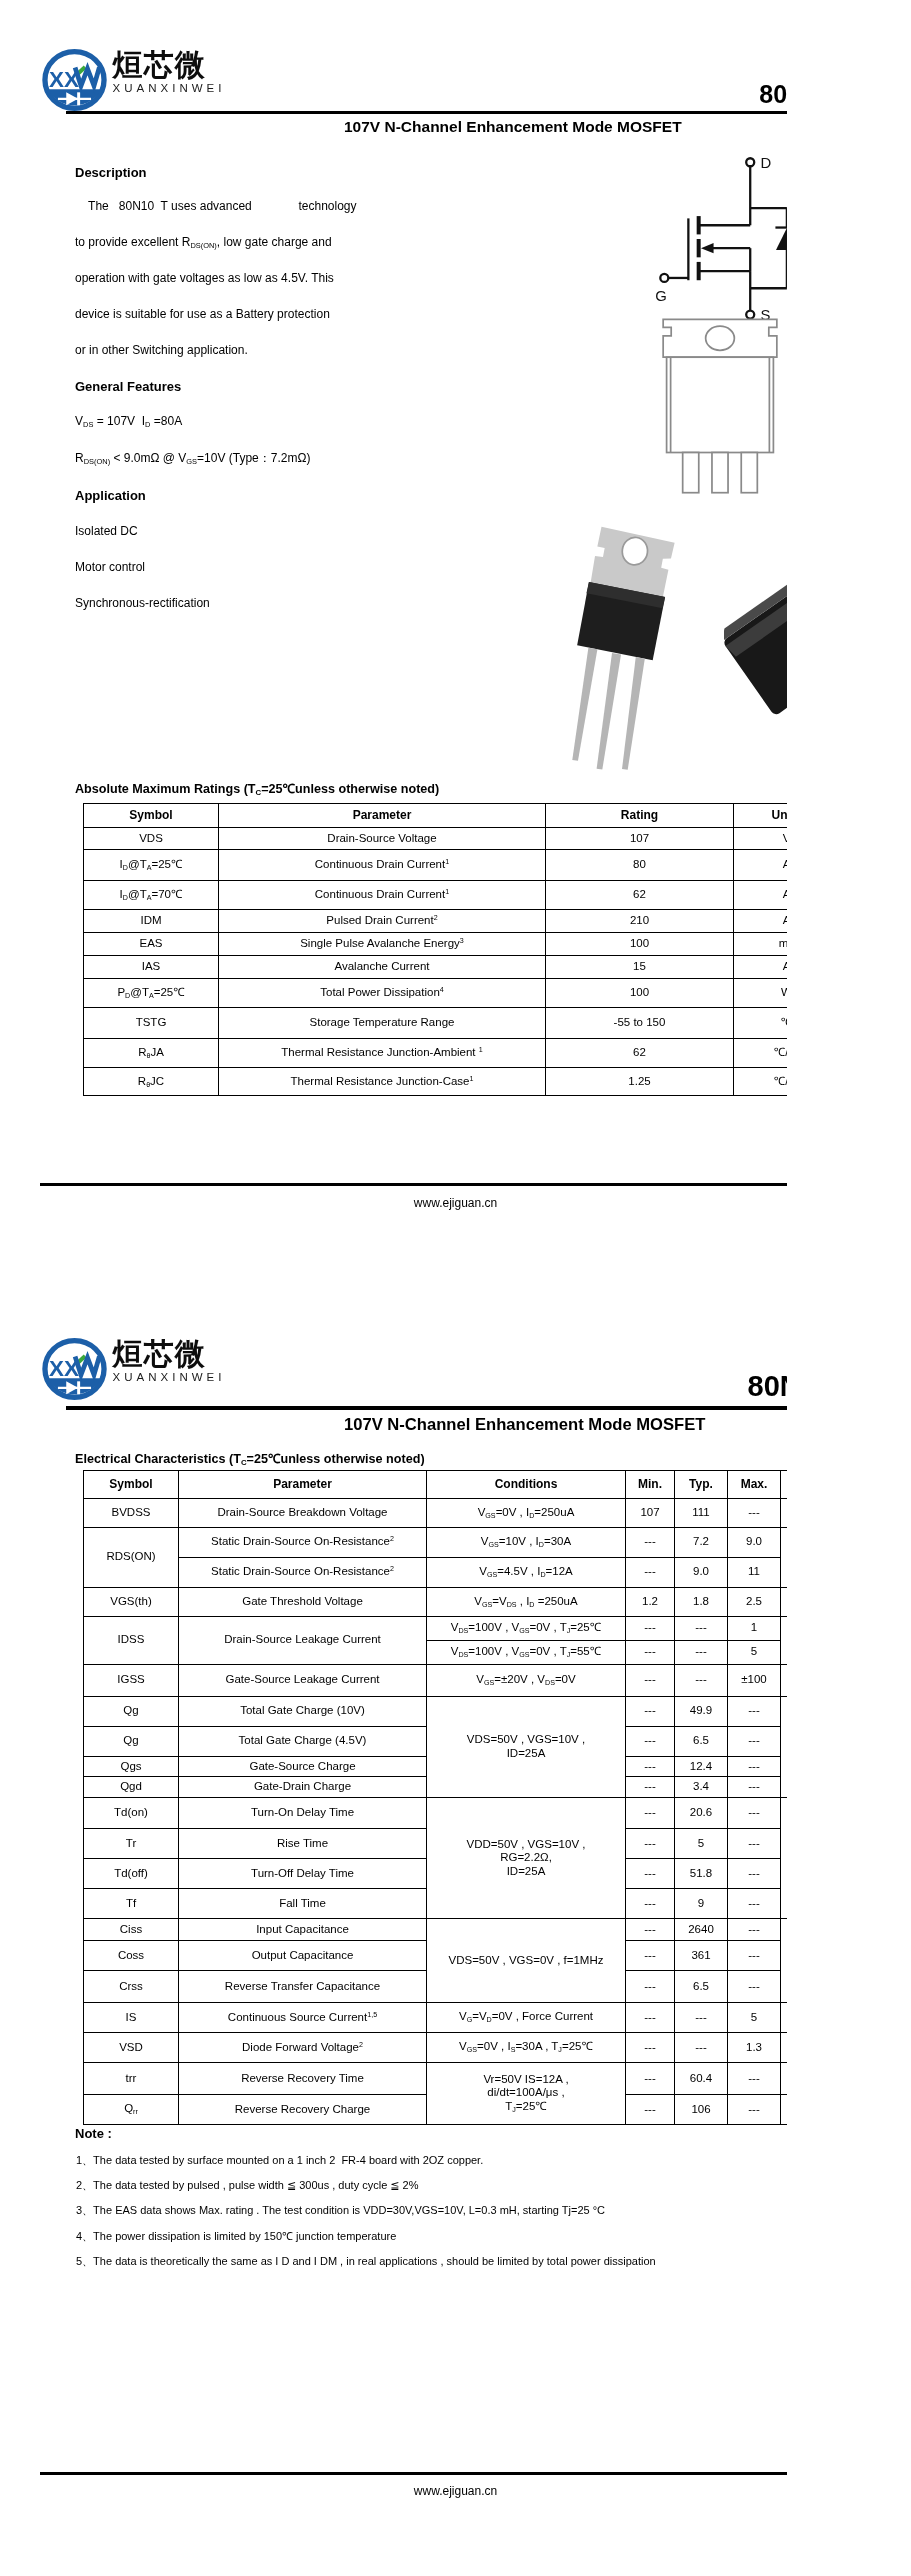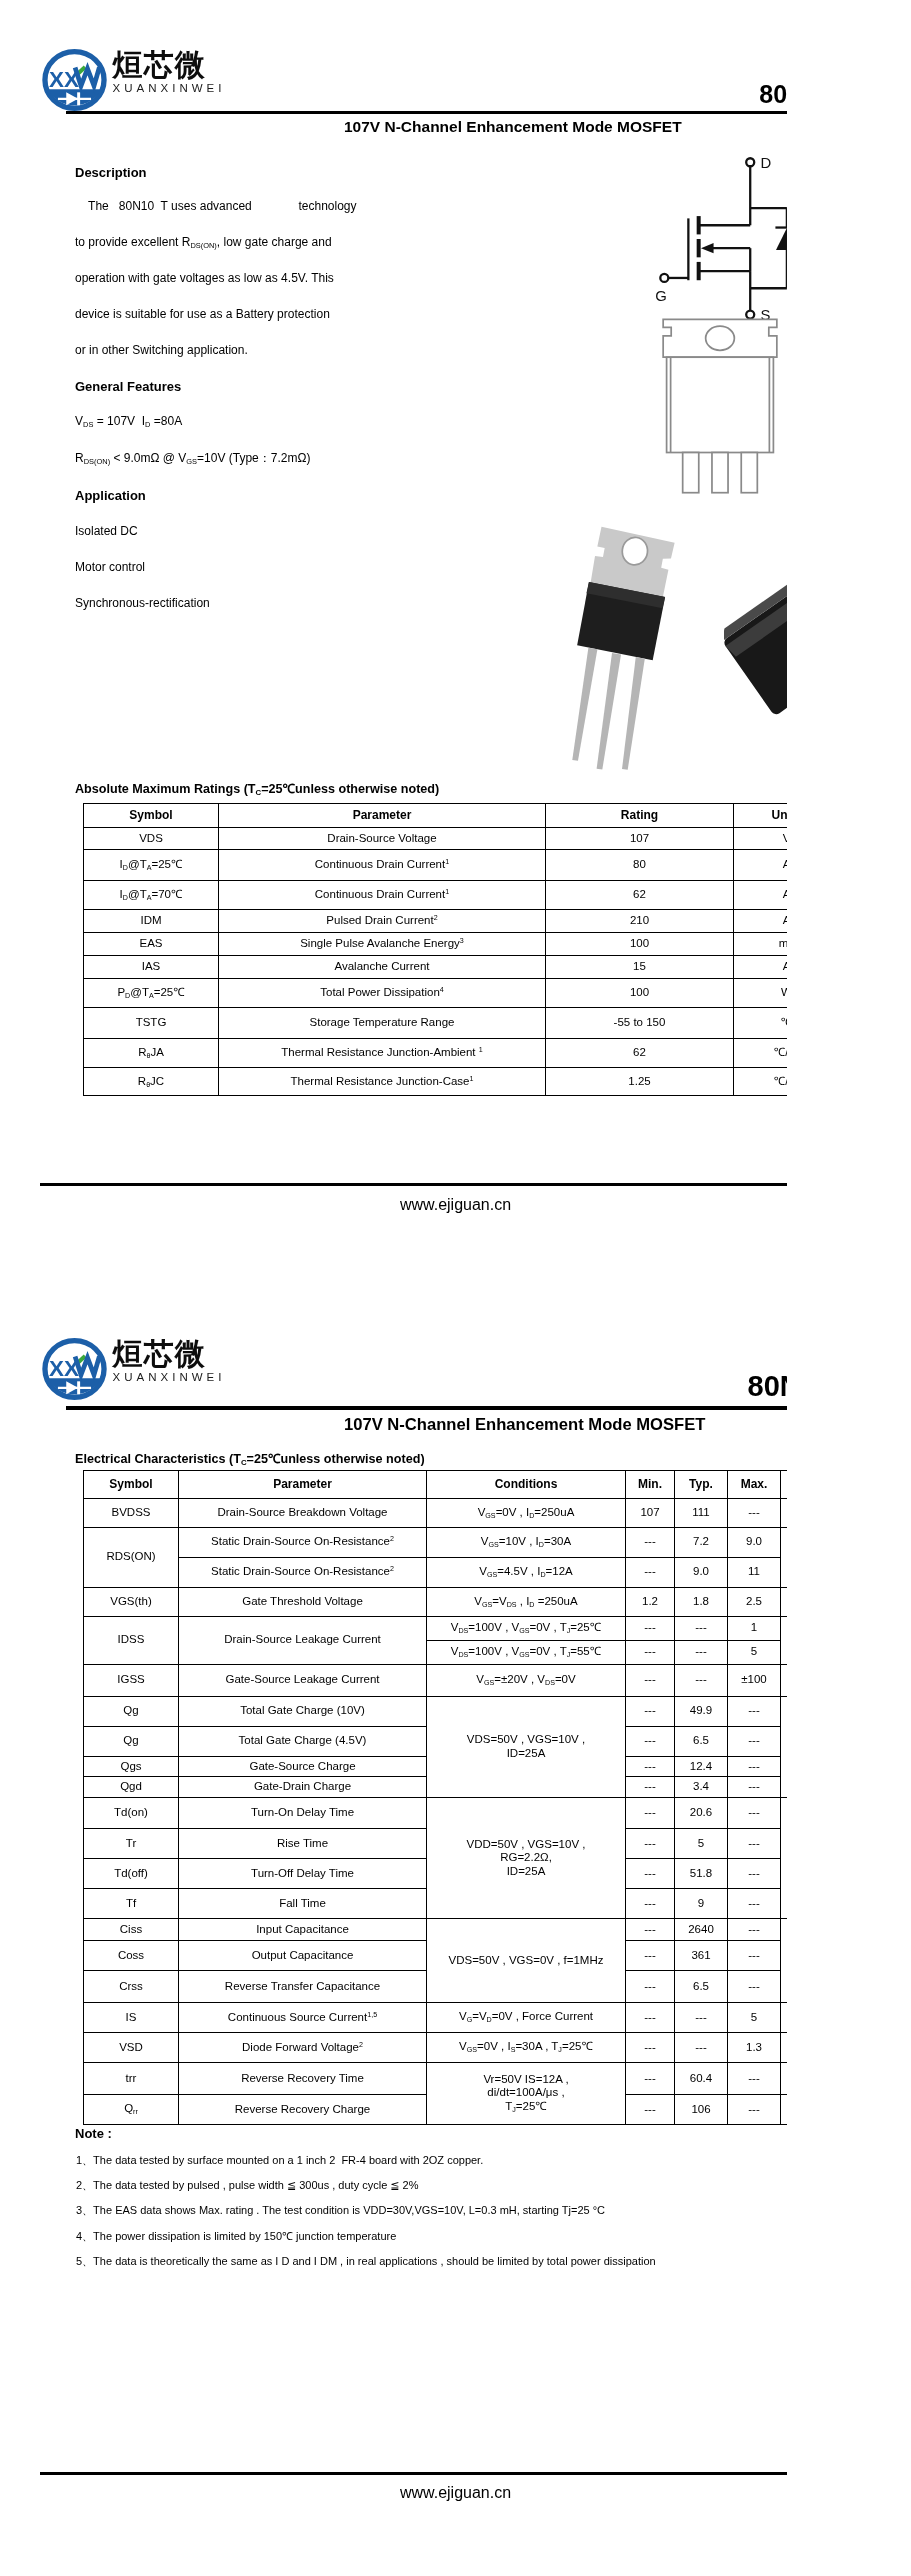--- a/index.html
+++ b/index.html
@@ -14,21 +14,21 @@
   .logo-text{margin-left:4.6px;}
   .logo-cn{font-size:30px;font-weight:bold;line-height:33px;letter-spacing:1.1px;color:#0d0d0d;}
   .logo-en{font-size:11.5px;letter-spacing:4px;color:#1a1a1a;margin-top:1.1px;}
   .pn{font-weight:bold;text-align:right;}
   .pn1{font-size:25px;}
   .pn2{font-size:29px;}
   .subtitle{font-weight:bold;font-size:15.5px;text-align:left;}
   .h2{font-weight:bold;font-size:13px;}
   .bodyline{font-size:12px;white-space:pre;}
   .note-line{font-size:11px;white-space:pre;}
-  .footer-site{font-size:16px;text-align:center;}
+  .footer-site{font-size:12px;text-align:center;}
   .pagenum{font-size:12.6px;}
   table{border-collapse:collapse;table-layout:fixed;background:#fff;}
   td,th{border:1.1px solid #000;text-align:center;font-size:11.5px;padding:0.6px 2.9px;line-height:1.18;overflow:hidden;}
   th{font-size:12px;}
   td.cond{white-space:pre-line;}
   .t-title{font-weight:bold;font-size:12.6px;}
 </style>
 </head>
 <body>
 

